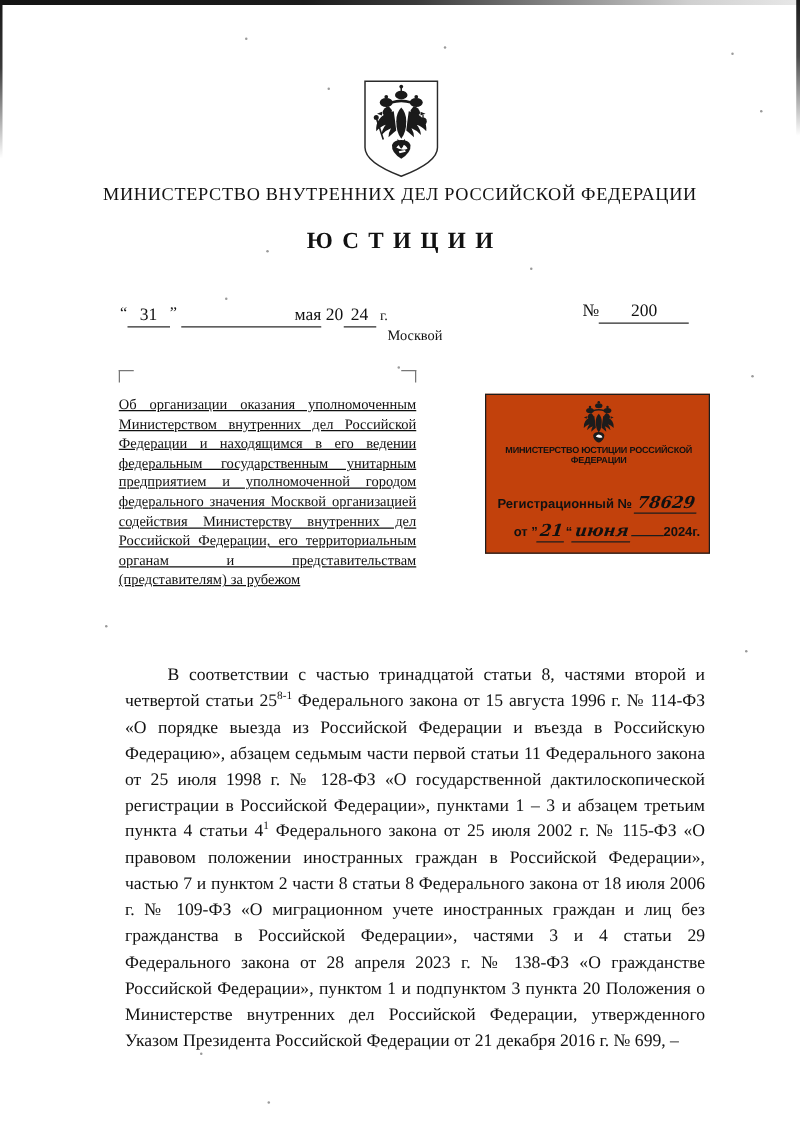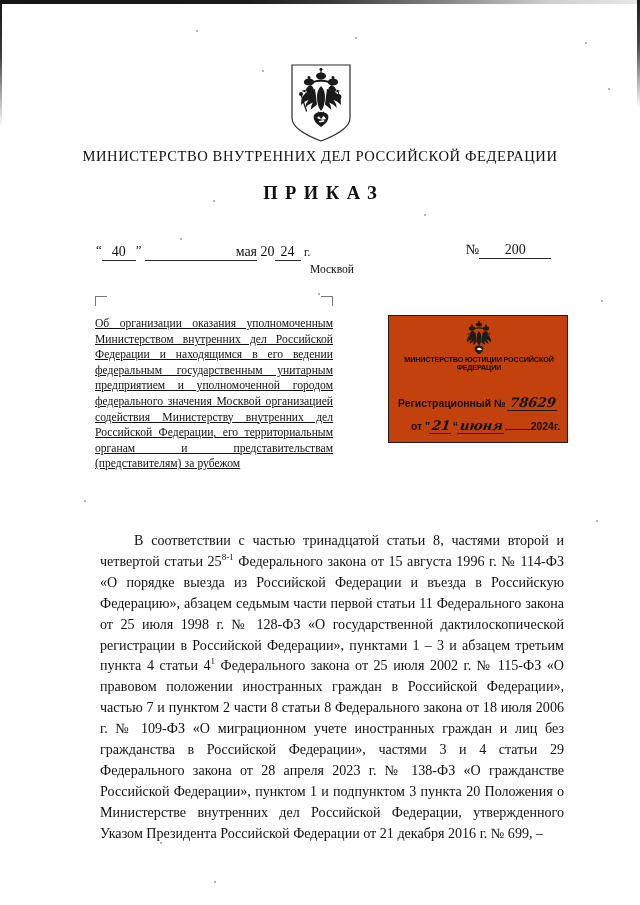--- a/index.html
+++ b/index.html
@@ -264,24 +264,24 @@
       <path d="M26 54 q2 -3 5 -2.4 q3 0.6 4 3.4 q-2.4 1 -4.6 0.6 q-2.4 -0.4 -4.4 -1.6 z" fill="#ffffff"></path>
       <path d="M28 57 l5 -1 l0.6 1.4 l-5 1.2 z" fill="#ffffff"></path>
 
       <path d="M27 47 q3 5 6 0 q0 5 -3 8 q-3 -3 -3 -8 z"></path>
     </g>
   </svg>
 </div>
 
 <div id="ministry-title">МИНИСТЕРСТВО ВНУТРЕННИХ ДЕЛ РОССИЙСКОЙ ФЕДЕРАЦИИ</div>
 
-<div id="order-word">ПРИКАЗ</div>
+<div id="order-word">ЮСТИЦИИ</div>
 
 <div id="date-row">
-  <span class="dq">“</span><span class="rule" id="day-value">40</span><span class="dq">”</span>
+  <span class="dq">“</span><span class="rule" id="day-value">31</span><span class="dq">”</span>
   <span class="rule" id="month-value">мая</span>
   <span>20</span><span class="rule" id="year-value">24</span>
   <span style="font-size:11.5px;">г.</span>
 </div>
 
 <div id="city-label">Москвой</div>
 
 <div id="number-row">
   <span>№</span><span class="rule" id="order-number">200</span>
 </div>

